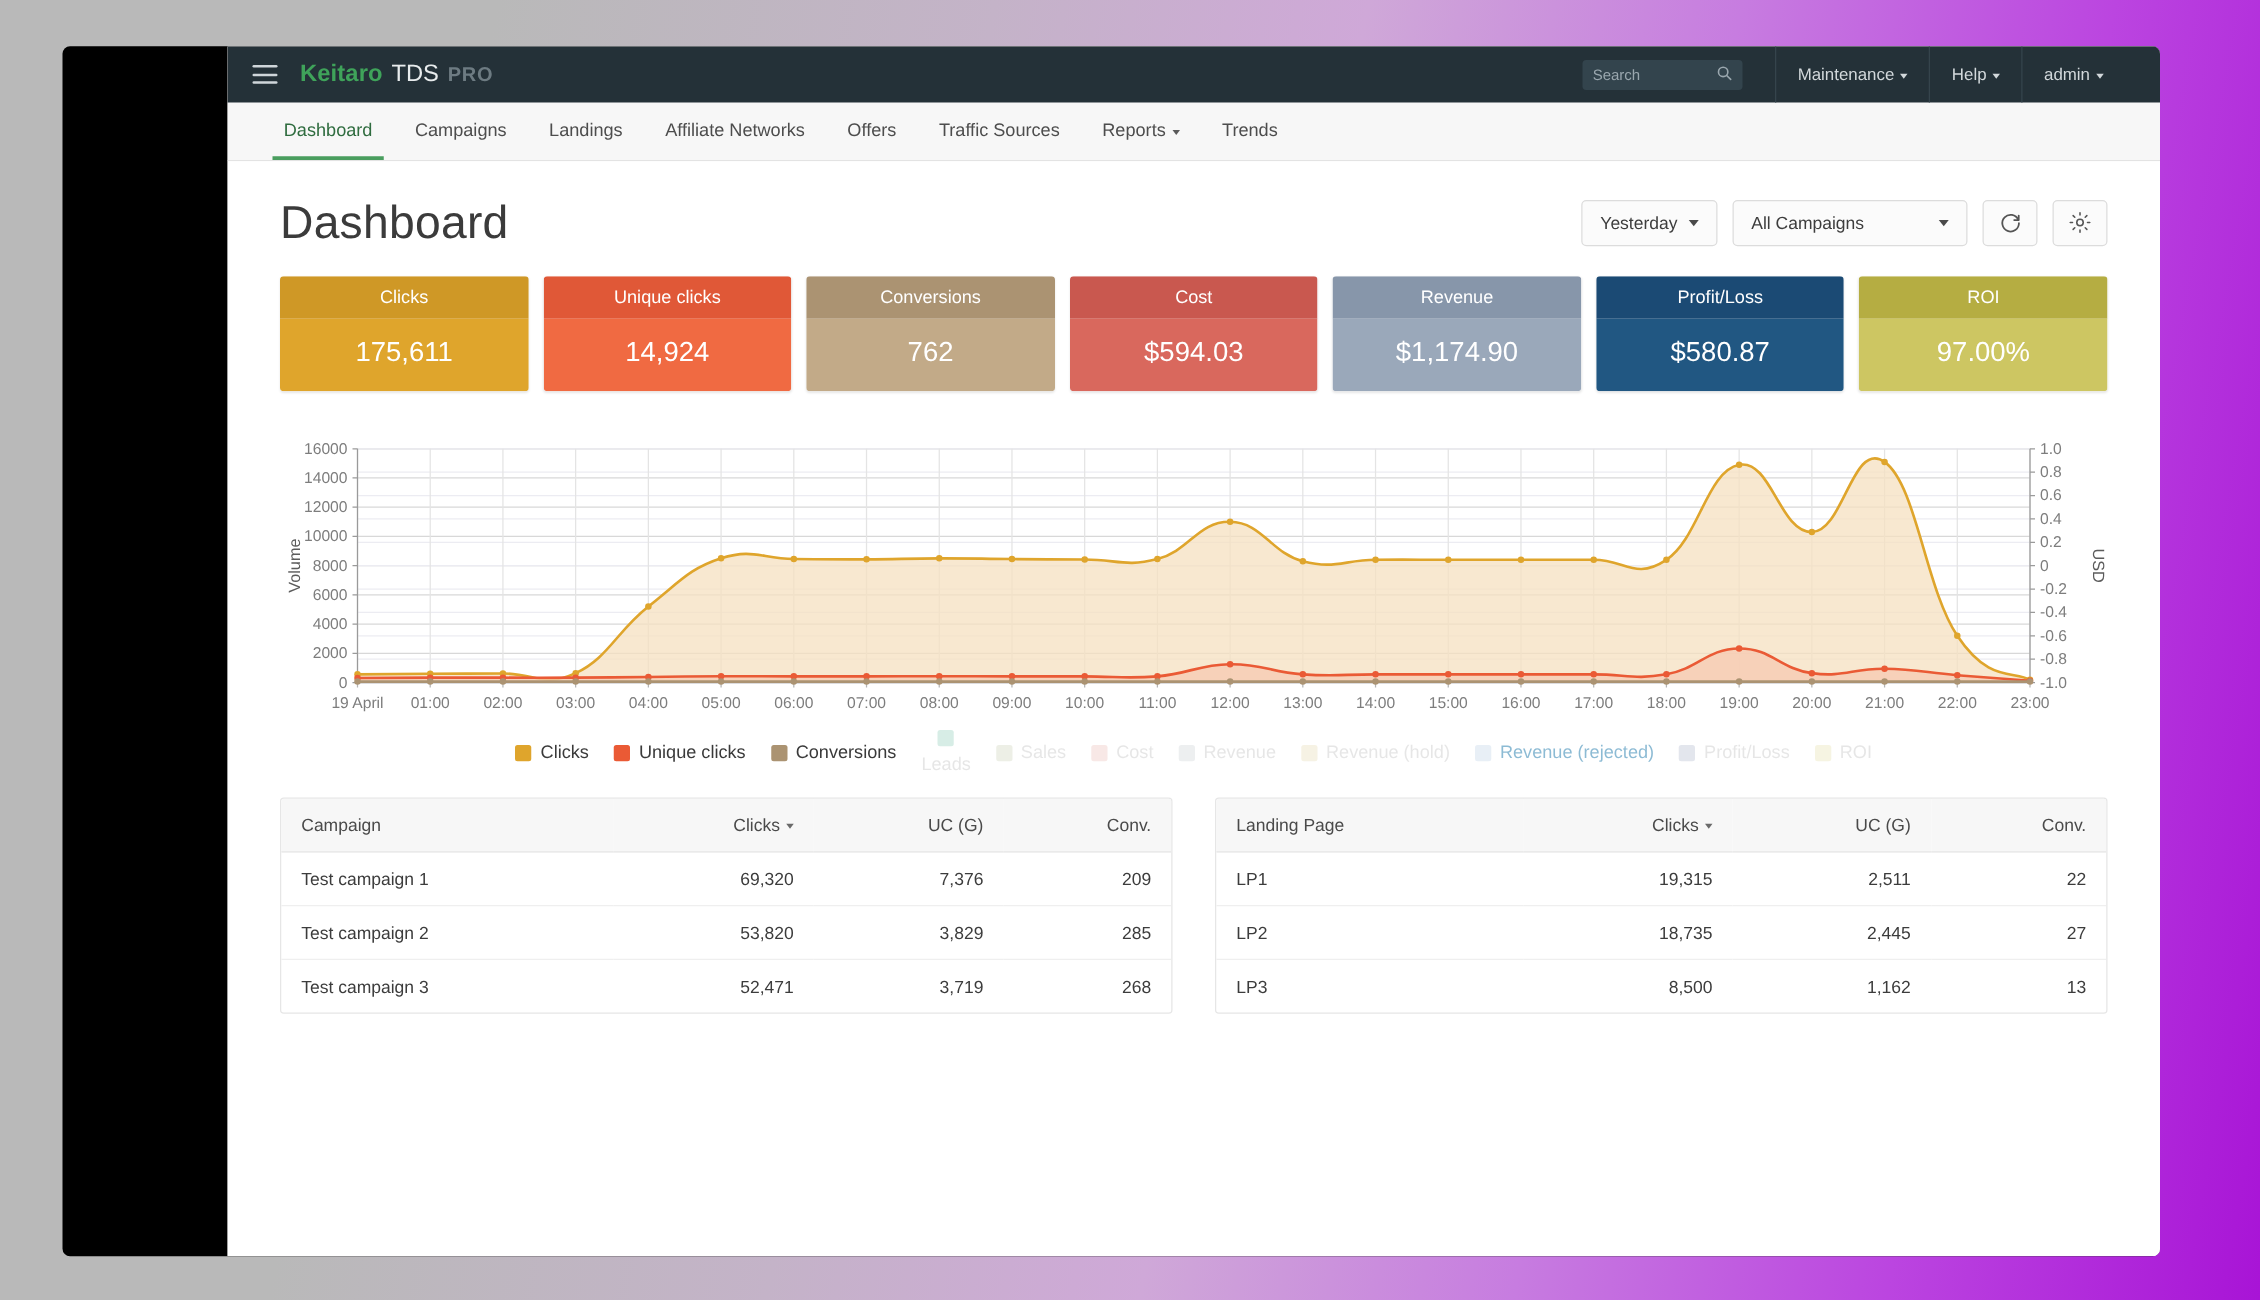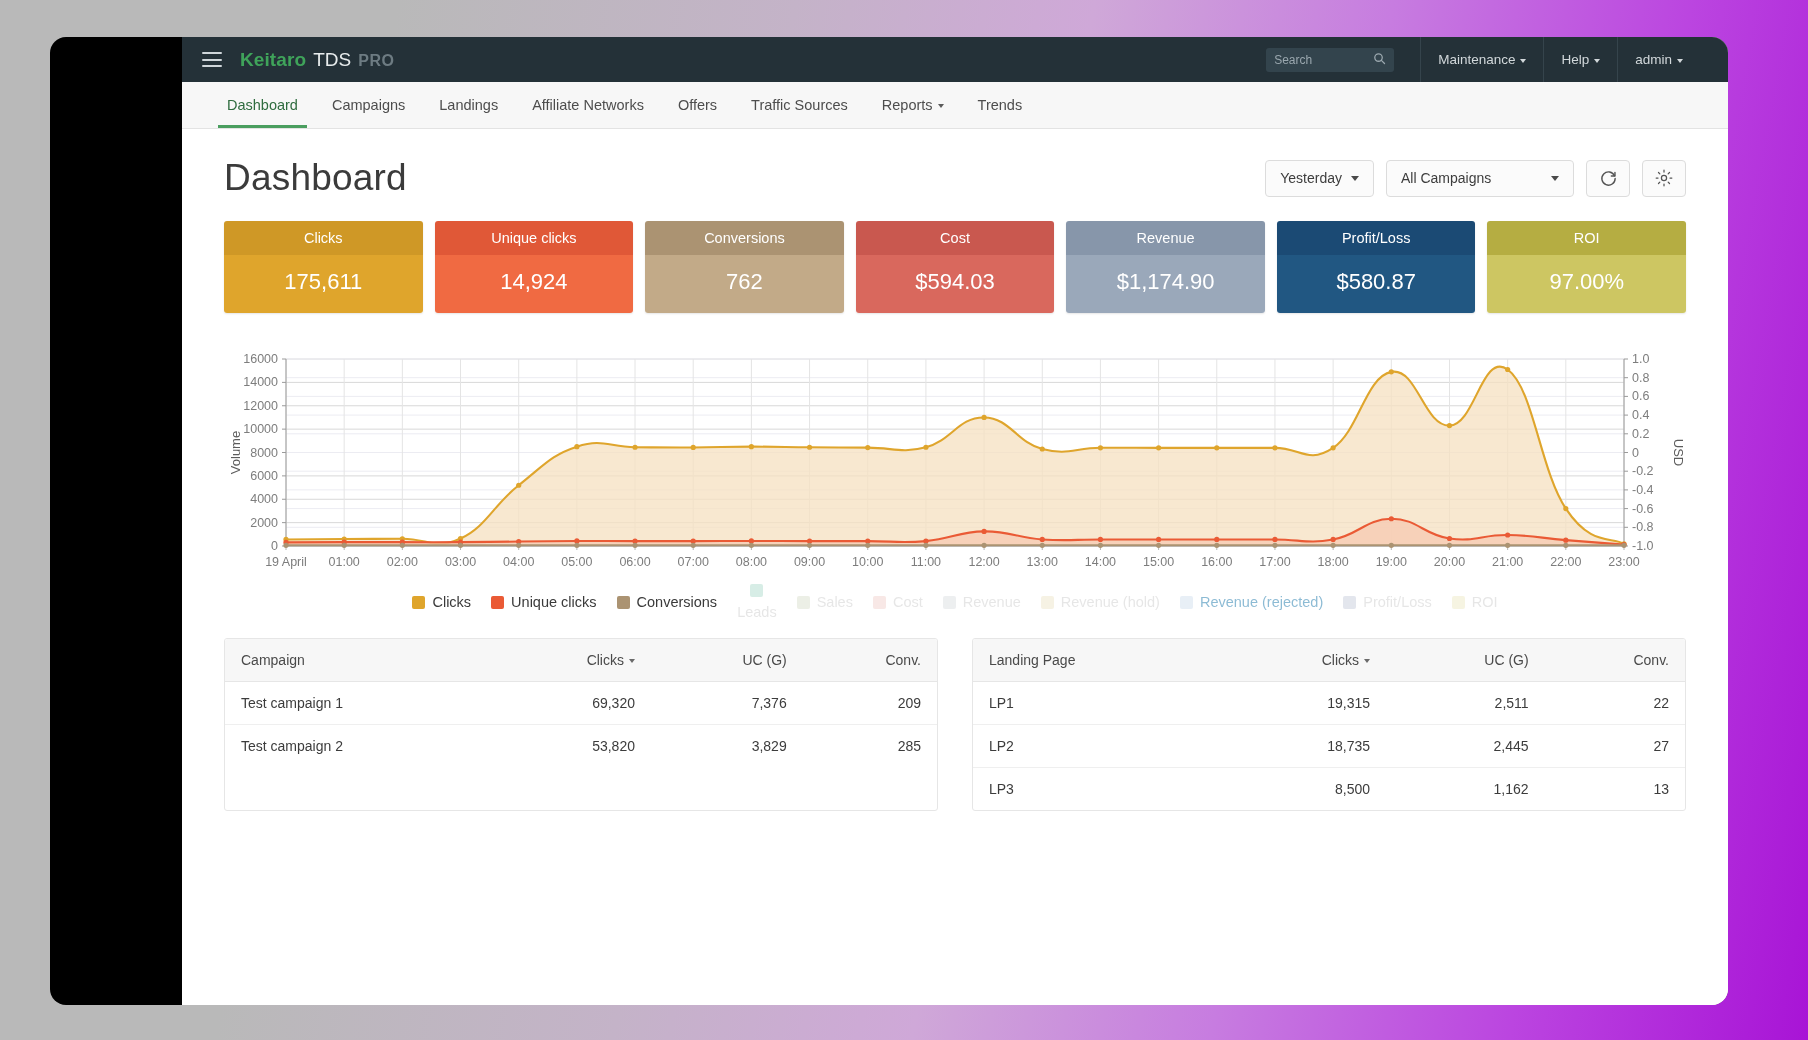--- a/index.html
+++ b/index.html
@@ -23,21 +23,21 @@
   }
 
   
   #device-bezel {
     position: absolute;
     left: 50px;
     top: 37px;
     width: 1678px;
     height: 968px;
     background: #000000;
-    border-radius: 16px;
+    border-radius: 6px;
     overflow: hidden;
   }
 
   
   #app-window {
     position: absolute;
     left: 132px;
     top: 0px;
     width: 1546px;
     height: 968px;
@@ -709,20 +709,26 @@
                     <td>69,320</td>
                     <td>7,376</td>
                     <td>209</td>
                   </tr>
                   <tr>
                     <td class="first">Test campaign 2</td>
                     <td>53,820</td>
                     <td>3,829</td>
                     <td>285</td>
                   </tr>
+                  <tr>
+                    <td class="first">Test campaign 3</td>
+                    <td>52,471</td>
+                    <td>3,719</td>
+                    <td>268</td>
+                  </tr>
                 </tbody>
             </table>
           </div>
           <div class="table-card">
             <table>
               <thead>
                   <tr>
                     <th class="first"><span>Landing Page</span></th>
                     <th><span>Clicks</span><span class="th-caret"></span></th>
                     <th><span>UC (G)</span></th>

